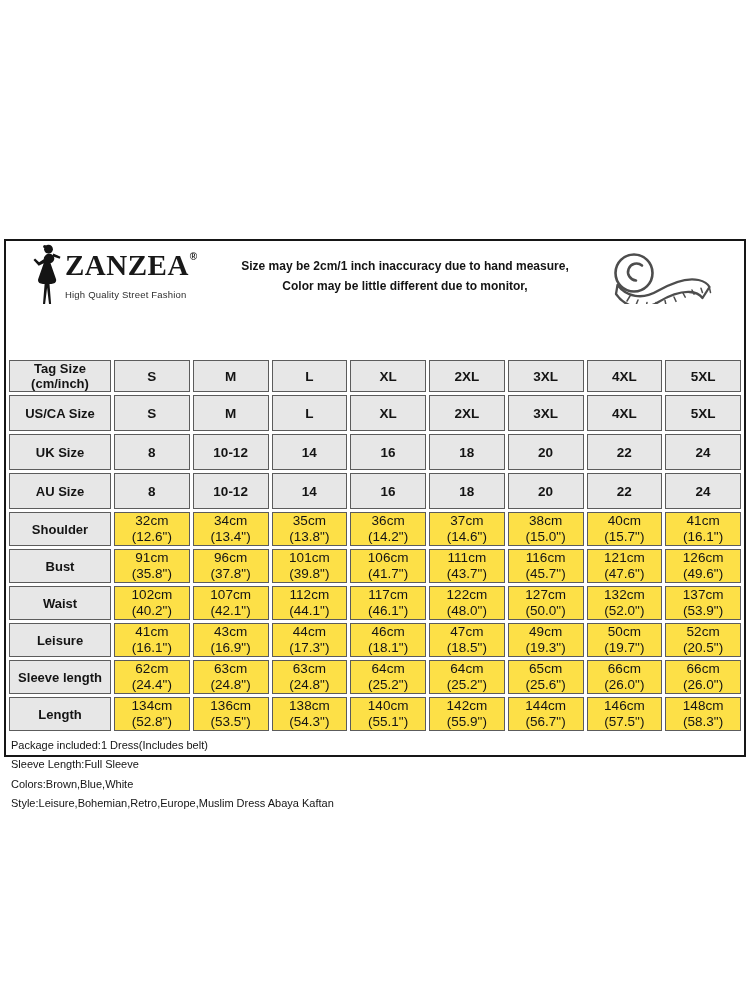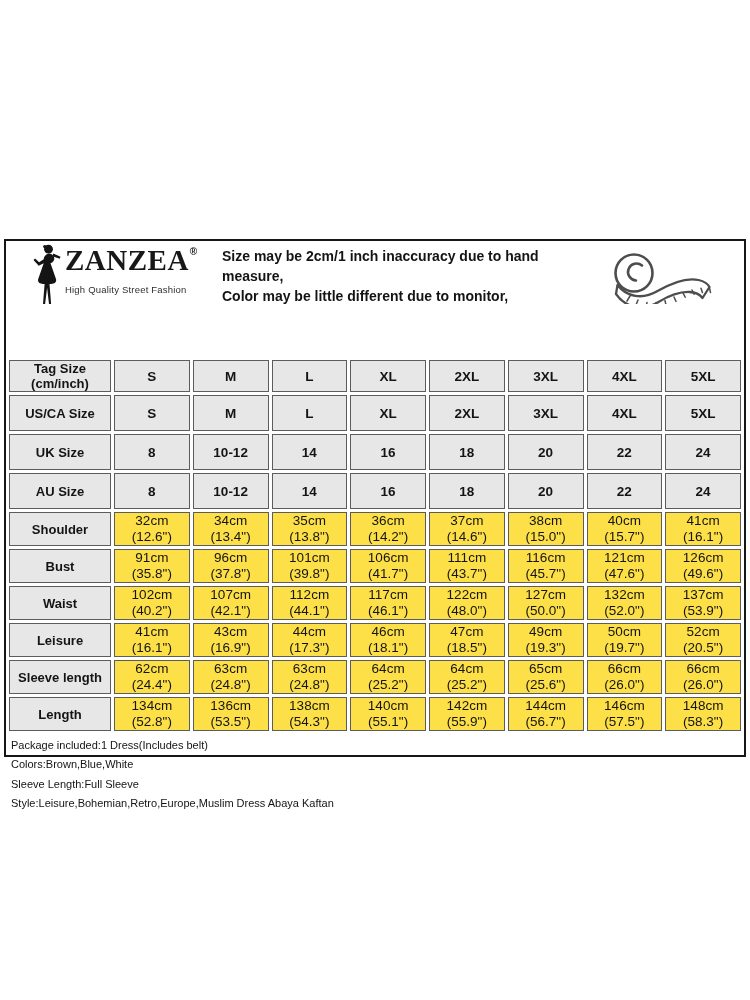--- a/index.html
+++ b/index.html
@@ -8,31 +8,31 @@
     font-family:"Liberation Sans",sans-serif;color:#141414;
     -webkit-font-smoothing:antialiased;
   }
   .frame{
     position:absolute;left:4px;top:239px;width:742px;height:518px;
     box-sizing:border-box;border:2px solid #161616;background:#fff;
     display:flex;flex-direction:column;
   }
   
   .frame-header{height:69px;flex:none;display:flex;align-items:center;padding:0 12px;}
-  .logo{width:186px;flex:none;display:flex;align-items:flex-start;gap:3px;margin-left:14px;}
+  .logo{width:186px;flex:none;display:flex;align-items:center;gap:3px;margin-left:14px;}
   .logo-figure{flex:none;margin-top:-2px;}
   .brand-stack{display:flex;flex-direction:column;line-height:1;}
   .brand-line{display:flex;align-items:flex-start;}
   .brand-word{
     font-family:"Liberation Serif",serif;font-weight:bold;font-size:29px;
     letter-spacing:.5px;color:#181818;
   }
   .brand-reg{font-size:10px;font-weight:bold;margin-top:1px;margin-left:1px;color:#181818;}
   .brand-tagline{font-size:9.5px;color:#2e2e2e;letter-spacing:.2px;white-space:nowrap;margin-top:10px;}
-  .notice{flex:1;font-weight:bold;font-size:14px;line-height:20px;padding:0 4px;}
+  .notice{flex:1;text-align:center;font-weight:bold;font-size:12px;line-height:20px;padding:0 4px;}
   .tape-wrap{width:140px;flex:none;display:flex;justify-content:center;align-items:center;}
   
   table.size-table{
     width:100%;table-layout:fixed;flex:none;
     border-collapse:separate;border-spacing:3px;margin-top:47px;
   }
   .size-table th,.size-table td{
     border:1px solid #5c5c5c;text-align:center;vertical-align:middle;
     padding:0 1px;overflow:hidden;
   }
@@ -352,18 +352,18 @@
           <td>
             <div>148cm</div>
             <div>(58.3")</div>
           </td>
         </tr>
     </tbody>
   </table>
 
   <div class="details">
     <div class="line">Package included:1 Dress(Includes belt)</div>
+    <div class="line">Sleeve Length:Full Sleeve</div>
     <div class="line">Colors:Brown,Blue,White</div>
-    <div class="line">Sleeve Length:Full Sleeve</div>
     <div class="line">Style:Leisure,Bohemian,Retro,Europe,Muslim Dress Abaya Kaftan</div>
   </div>
 
 </div>
 
 </body></html>

